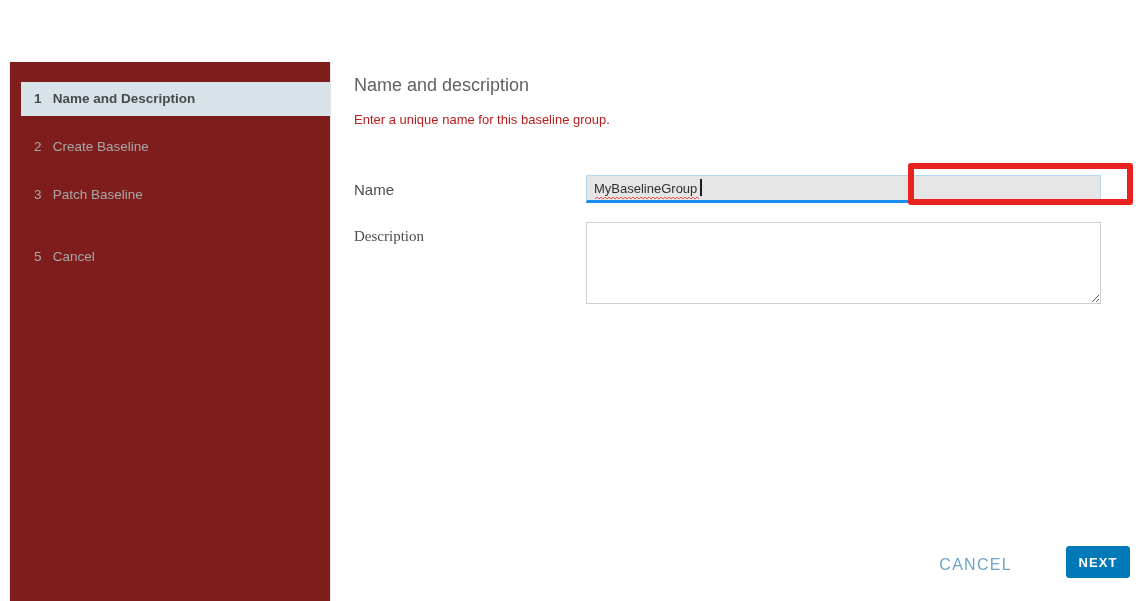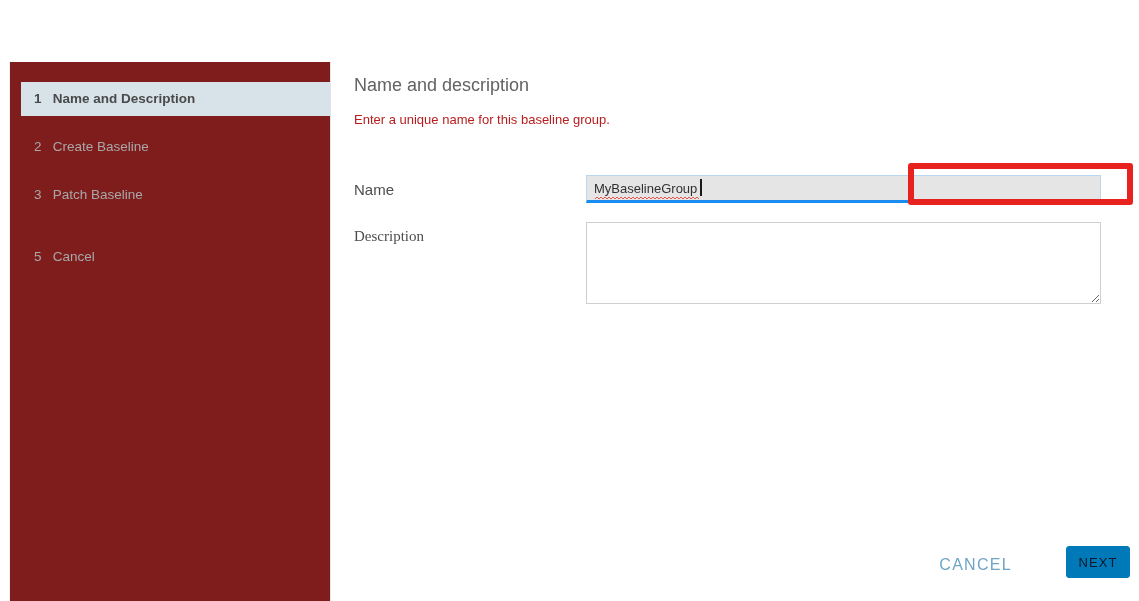--- a/index.html
+++ b/index.html
@@ -253,22 +253,22 @@
   }
   .btn-next {
     position: absolute;
     right: 9px;
     top: 14px;
     width: 64px;
     height: 32px;
     font-family: "Liberation Sans", sans-serif;
     font-size: 13px;
     letter-spacing: 1.1px;
-    font-weight: 400;
-    color: #0f172a;
+    font-weight: 700;
+    color: #ffffff;
     background: #0079b8;
     border: 1px solid #0079b8;
     border-radius: 3px;
     cursor: pointer;
     text-transform: uppercase;
   }
 </style>
 </head>
 <body>
 

